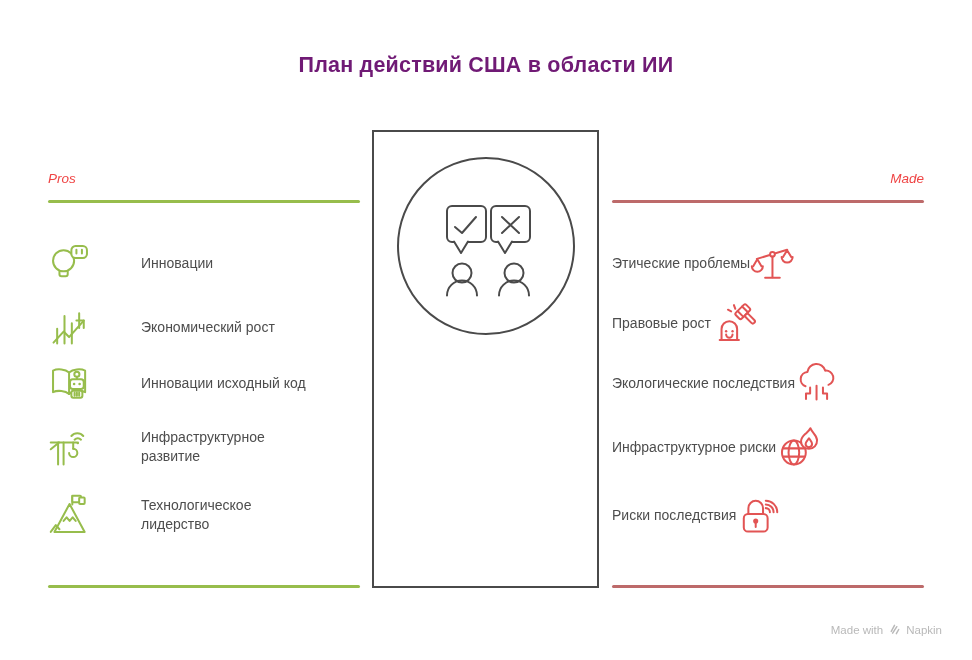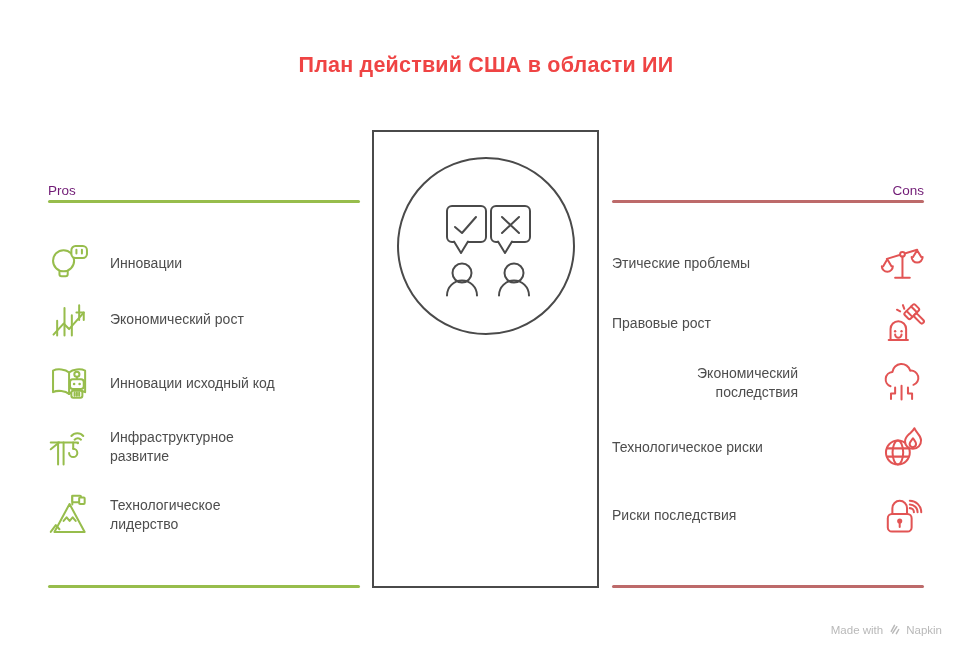--- a/index.html
+++ b/index.html
@@ -1,31 +1,31 @@
 <!DOCTYPE html>
 <html><head>
 <meta charset="utf-8">
 <style>
   html,body{margin:0;padding:0;background:#fff;}
   .canvas{position:relative;width:972px;height:660px;background:#ffffff;
           font-family:"Liberation Sans",sans-serif;overflow:hidden;}
   .title{position:absolute;top:53px;left:0;width:100%;text-align:center;
-         font-size:21.5px;font-weight:700;color:#ef4444;letter-spacing:.2px;}
-  .col-label{position:absolute;top:183px;font-size:13.5px;color:#701a75;}
+         font-size:21.5px;font-weight:700;color:#701a75;letter-spacing:.2px;}
+  .col-label{position:absolute;top:171px;font-size:13.5px;color:#ef4444;font-style:italic;}
   .pros-label{left:48px;}
   .cons-label{right:48px;}
   .hline{position:absolute;height:3px;width:312px;border-radius:2px;}
   .hline.green{background:#97bd4c;left:48px;}
   .hline.redl{background:#bd6a6a;left:612px;}
   .hl-top{top:200px;} .hl-bottom{top:585px;}
   .row{position:absolute;display:flex;align-items:center;height:46px;}
   .pros-row{left:48px;gap:18px;}
-  .cons-row{left:612px;width:312px;justify-content:space-between;}
+  .cons-row{left:612px;width:312px;justify-content:flex-start;}
   .row .label{font-size:14px;color:#4d4d4d;line-height:19px;}
-  .pros-row .label{max-width:182px;}
+  .pros-row .label{max-width:182px;margin-left:31px;}
   .cons-row .label{max-width:186px;text-align:right;}
   .icon{width:44px;height:44px;flex:0 0 44px;}
   .icon svg{display:block;width:44px;height:44px;overflow:visible;}
   .center-box{position:absolute;left:372px;top:130px;width:223px;height:454px;
               border:2px solid #4a4a4a;background:#fff;}
   .center-box svg{display:block;overflow:visible;}
   .footer{position:absolute;top:623px;right:30px;display:flex;align-items:center;
           gap:5px;color:#b9b9b9;font-size:11.5px;text-decoration:none;justify-content:space-between;}
 </style>
 </head>
@@ -44,21 +44,21 @@
       <svg viewBox="0 0 48 48" fill="none" stroke="#97bd4c" stroke-width="2.2" stroke-linecap="round" stroke-linejoin="round">
         <circle cx="17" cy="21.5" r="11.5"></circle>
         <path d="M12.5 33 v3.2 a2.2 2.2 0 0 0 2.2 2.2 h4.6 a2.2 2.2 0 0 0 2.2 -2.2 V33"></path>
         <rect x="25.5" y="5.5" width="17" height="13" rx="4.5" fill="#fff"></rect>
         <path d="M31 9.5 v4 M37 9.5 v4"></path>
       </svg>
     </span>
     <span class="label">Инновации</span>
   </div>
 
-  <div class="row pros-row" style="top:296px">
+  <div class="row pros-row" style="top:304px">
     <span class="icon">
       <svg viewBox="0 0 48 48" fill="none" stroke="#97bd4c" stroke-width="2.2" stroke-linecap="round" stroke-linejoin="round">
         <path d="M10 26 V42 M18 12 V42 M26 20 V42 M34 9 V25"></path>
         <path d="M6 41 L17 29 L23 35 L39 17"></path>
         <path d="M31 17 H39 V25"></path>
       </svg>
     </span>
     <span class="label">Экономический рост</span>
   </div>
 
@@ -120,21 +120,21 @@
       <rect x="124.5" y="108" width="13" height="4" fill="#fff" stroke="none"></rect>
       <path d="M124 109.5 L131 121 M138 109.5 L131 121"></path>
       <path d="M128 85 L145 101 M145 85 L128 101"></path>
       <circle cx="88" cy="141" r="9.5"></circle>
       <path d="M73 163.5 a15 15 0 0 1 30 0"></path>
       <circle cx="140" cy="141" r="9.5"></circle>
       <path d="M125 163.5 a15 15 0 0 1 30 0"></path>
     </svg>
   </div>
 
-  <div class="col-label cons-label">Cons</div>
+  <div class="col-label cons-label">Made</div>
   <div class="hline redl hl-top"></div>
   <div class="hline redl hl-bottom"></div>
 
   <div class="row cons-row" style="top:240px">
     <span class="label">Этические проблемы</span>
     <span class="icon">
       <svg viewBox="0 0 48 48" fill="none" stroke="#e25454" stroke-width="2.2" stroke-linecap="round" stroke-linejoin="round">
         <path d="M7.5 19.5 L40.5 9.5"></path>
         <circle cx="24.5" cy="14.5" r="2.6" fill="#fff"></circle>
         <path d="M24.5 17 V39.5"></path>
@@ -160,33 +160,33 @@
           <rect x="27" y="7" width="16" height="9" rx="2" fill="#fff"></rect>
           <path d="M31.5 7 V16 M38.5 7 V16"></path>
           <rect x="33" y="16" width="4.5" height="13" rx="2.2" fill="#fff"></rect>
         </g>
         <path d="M25 4.5 l1.5 4 M18.5 9.5 l3.5 1.8"></path>
       </svg>
     </span>
   </div>
 
   <div class="row cons-row" style="top:360px">
-    <span class="label">Экономический последствия</span>
+    <span class="label">Экологические последствия</span>
     <span class="icon">
       <svg viewBox="0 0 48 48" fill="none" stroke="#e25454" stroke-width="2.2" stroke-linecap="round" stroke-linejoin="round">
         <path d="M11.5 27.5 A8 8 0 0 1 13.5 12 A10 10 0 0 1 33 10.5 A8 8 0 0 1 36.5 26"></path>
         <path d="M16.5 29 v6.5 h-4.5 v6"></path>
         <path d="M23.5 27 v15"></path>
         <path d="M30.5 29 v6.5 h4.5 v6"></path>
       </svg>
     </span>
   </div>
 
   <div class="row cons-row" style="top:424px">
-    <span class="label">Технологическое риски</span>
+    <span class="label">Инфраструктурное риски</span>
     <span class="icon">
       <svg viewBox="0 0 48 48" fill="none" stroke="#e25454" stroke-width="2.2" stroke-linecap="round" stroke-linejoin="round">
         <circle cx="19.5" cy="30" r="13"></circle>
         <ellipse cx="19.5" cy="30" rx="5.8" ry="13"></ellipse>
         <path d="M8 25.5 H31 M8 34.5 H31"></path>
         <path d="M37.5 3.5 C39.5 8.5 44.5 11 44.8 16.5 C45 22 41 26 36 26 C31 26 27.3 22.5 27.3 17.8 C27.3 14 29.8 11.8 32.3 9.5 C34.3 7.6 36.3 6 37.5 3.5 Z" fill="#fff"></path>
         <path d="M36 14.5 C37.5 17 39.3 18.2 39.3 20.8 C39.3 22.8 37.8 24.2 35.8 24.2 C33.8 24.2 32.3 22.8 32.3 20.8 C32.3 18.2 34.5 17 36 14.5 Z" fill="#fff"></path>
       </svg>
     </span>
   </div>

